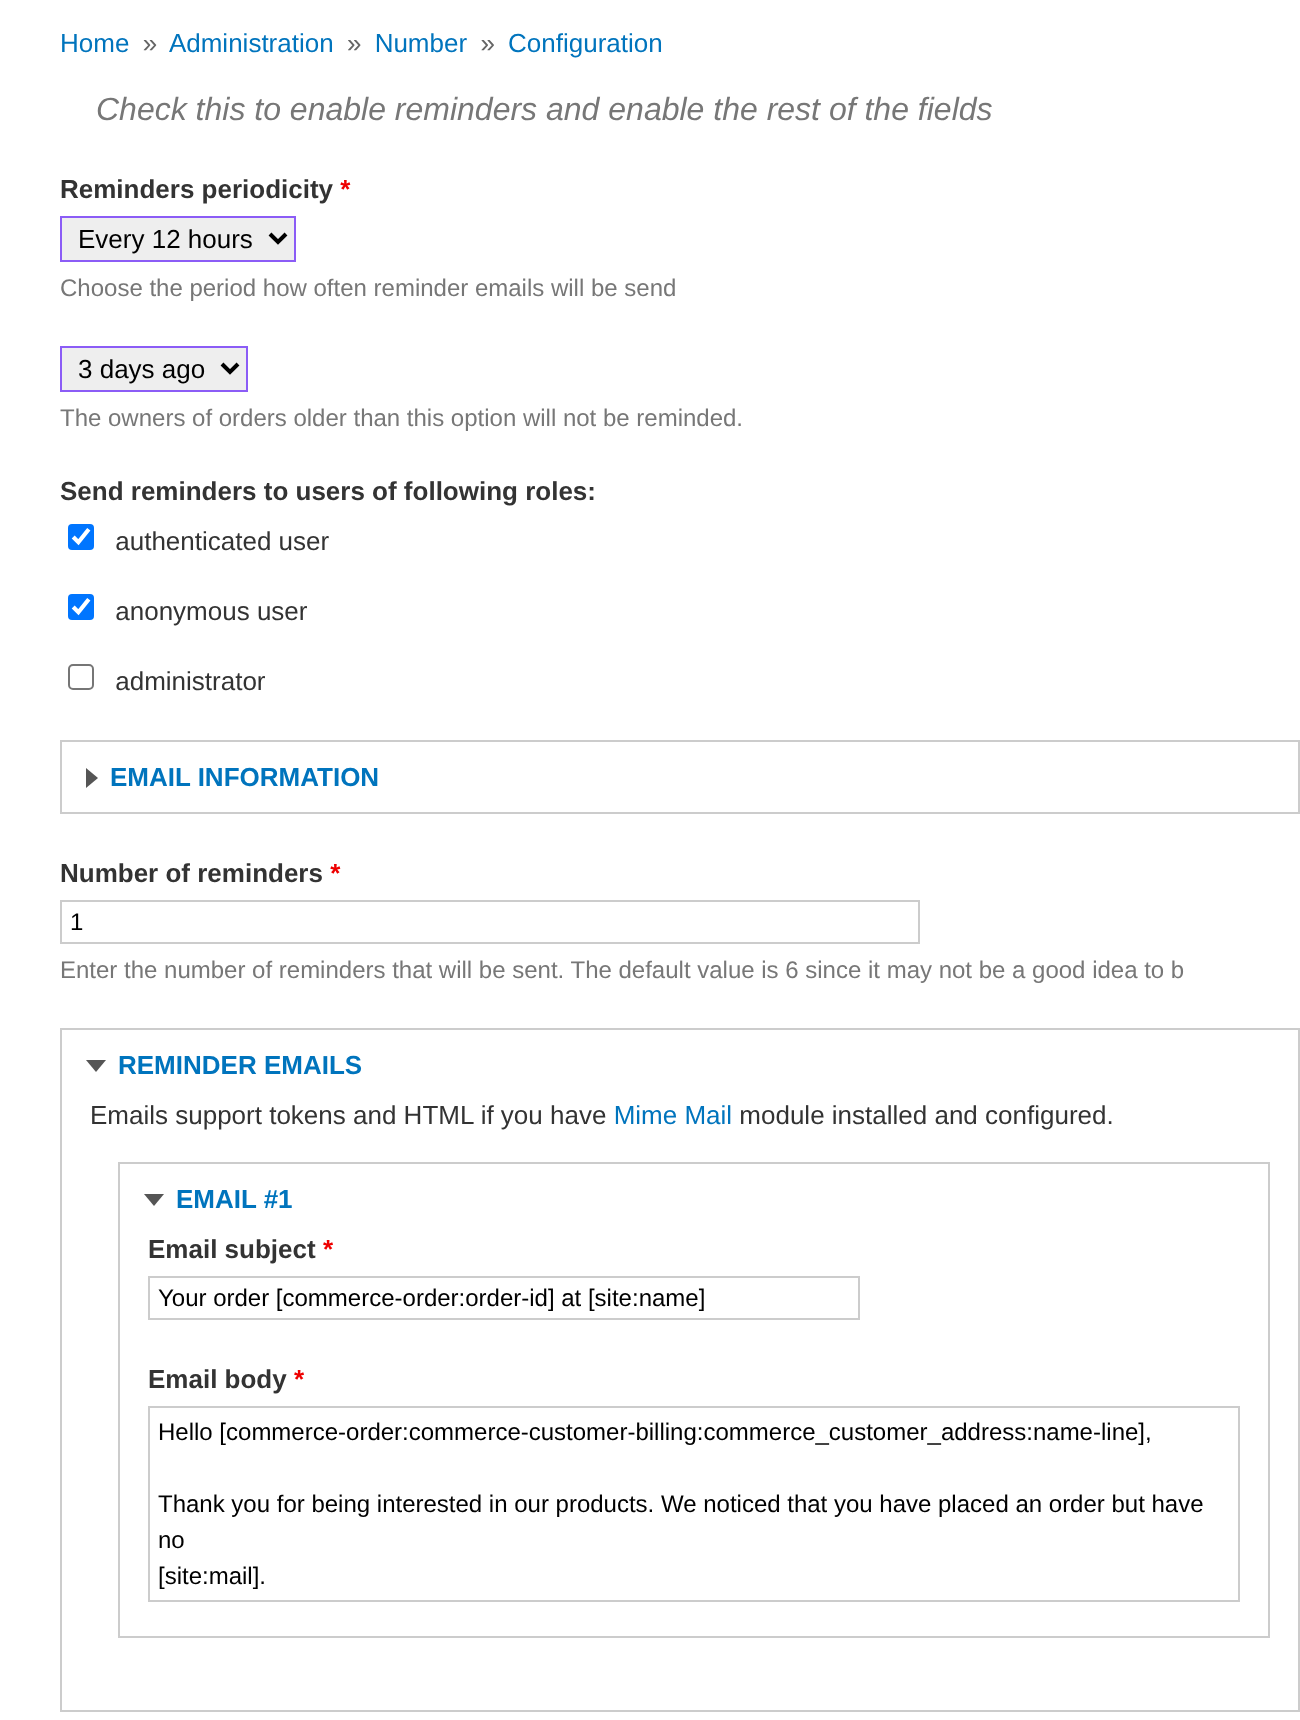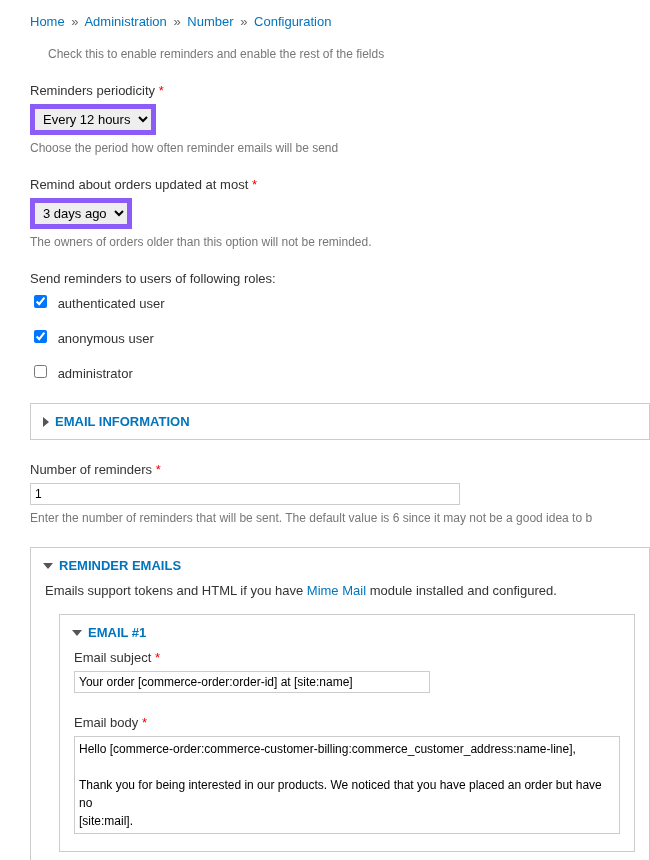--- a/index.html
+++ b/index.html
@@ -9,30 +9,30 @@
     color: #333;
     margin: 0;
     padding: 14px 0 0 30px;
     width: 650px;
     background: #fff;
   }
   a { color: #0074bd; text-decoration: none; }
   .breadcrumb { margin-bottom: 18px; color: #0074bd; }
   .breadcrumb .sep { color: #666; margin: 0 3px; }
   .form-item { margin-bottom: 22px; }
-  .label { font-weight: normal; color: #333; margin-bottom: 6px; display:block; }
+  .label { font-weight: bold; color: #333; margin-bottom: 6px; display:block; }
   .required { color: #e00; }
   .description { color: #777; font-size: 12px; margin-top: 6px; }
   .checkbox-row { margin-bottom: 14px; }
   .checkbox-row label { margin-left: 4px; }
-  .indent-desc { margin-left: 18px; color: #777; font-size: 12px; margin-top: 4px; }
+  .indent-desc { margin-left: 18px; color: #777; font-size: 16px; margin-top: 4px; font-style: italic; }
   select {
     font-size: 13px;
     padding: 2px 4px;
-    border: 5px solid #8b5cf6;
+    border: 1px solid #8b5cf6;
     background: #eee;
   }
   input[type="text"], textarea {
     font-family: Arial, sans-serif;
     font-size: 12px;
     padding: 3px 4px;
     border: 1px solid #ccc;
   }
   fieldset {
     border: 1px solid #ccc;
@@ -88,23 +88,20 @@
   <span class="label">
     <span>Reminders periodicity</span> <span class="required">*</span>
   </span>
   <select>
     <option>Every 12 hours</option>
   </select>
   <div class="description">Choose the period how often reminder emails will be send</div>
 </div>
 
 <div class="form-item">
-  <span class="label">
-    <span>Remind about orders updated at most</span> <span class="required">*</span>
-  </span>
   <select>
     <option>3 days ago</option>
   </select>
   <div class="description">The owners of orders older than this option will not be reminded.</div>
 </div>
 
 <div class="form-item roles-group">
   <span class="label">Send reminders to users of following roles:</span>
   <div class="checkbox-row">
     <input type="checkbox" checked="" style="">

